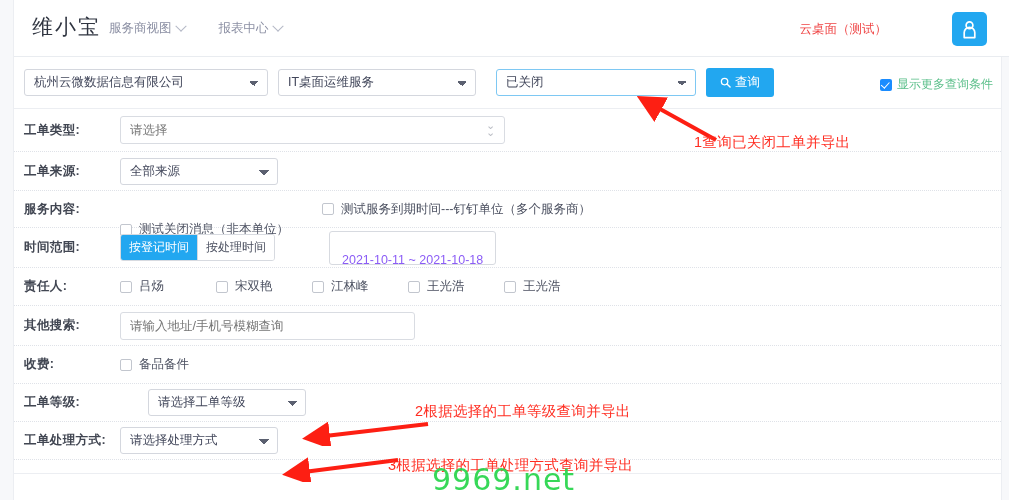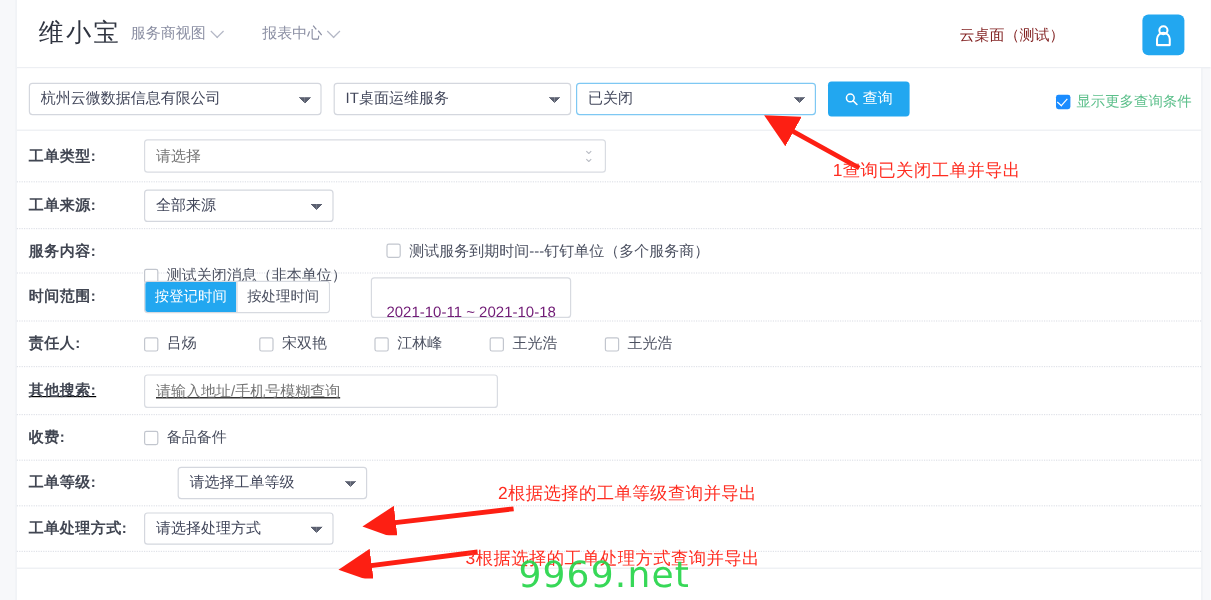--- a/index.html
+++ b/index.html
@@ -44,21 +44,21 @@
     cursor: pointer;
   }
   .caret {
     display: inline-block; width: 8px; height: 8px;
     border-right: 1.2px solid #b4b8c6;
     border-bottom: 1.2px solid #b4b8c6;
     transform: rotate(45deg) translate(-2px,-2px);
   }
   .user-label {
     position: absolute; right: 122px; top: 21px;
-    font-size: 12.5px; color: #7f1d1d; text-align: right;
+    font-size: 12.5px; color: #ef4444; text-align: right;
   }
   .avatar-btn {
     position: absolute; right: 22px; top: 12px;
     width: 35px; height: 34px; border-radius: 5px;
     background: #22a7f0;
     display: flex; align-items: center; justify-content: center;
     cursor: pointer;
   }
   .avatar-btn svg { display: block; }
 
@@ -102,21 +102,21 @@
   select.sel.hl { border-color: #7ec8f3; }
 
   .topbar {
     display: flex; align-items: center;
     padding: 11px 10px 11px 10px;
     border-bottom: 1px solid #eceef2;
     position: relative;
   }
   #sel-company { width: 244px; }
   #sel-service { width: 198px; margin-left: 10px; }
-  #sel-status  { width: 200px; margin-left: 4px; }
+  #sel-status  { width: 200px; margin-left: 20px; }
   .btn-query {
     margin-left: 10px;
     height: 29px; min-width: 68px;
     background: #22a7f0; border: none; border-radius: 3px;
     color: #fff; font-size: 12.5px;
     display: flex; align-items: center; justify-content: center; gap: 4px;
     cursor: pointer;
     font-family: "Liberation Sans", "DejaVu Sans", sans-serif;
     padding: 0 11px;
   }
@@ -176,24 +176,24 @@
     display: flex; border: 1px solid #d7dae0; border-radius: 3px;
     overflow: hidden;
   }
   .seg div {
     font-size: 12px; padding: 0 8px; height: 25px; line-height: 25px;
     background: #fff; color: #4b5060; cursor: pointer;
   }
   .seg div.on { background: #22a7f0; color: #fff; }
   .seg div + div { border-left: 1px solid #d7dae0; }
   .daterange {
-    margin-left: 34px;
+    margin-left: 54px;
     border: 1px solid #d7dae0; border-radius: 3px;
     height: 27px; line-height: 25px; padding: 16px 12px;
-    font-size: 12.5px; color: #701a75; background: #fff;
+    font-size: 12.5px; color: #8b5cf6; background: #fff;
     cursor: pointer;
   }
 
   
   .anno {
     position: absolute;
     color: #ff2d21; font-size: 14.5px;
     white-space: nowrap;
     letter-spacing: .3px;
   }
@@ -323,21 +323,21 @@
       <div class="cb-item" style="width:96px;">
         <span class="cb-box"></span>
         <span>王光浩</span>
       </div>
       <div class="cb-item">
         <span class="cb-box"></span>
         <span>王光浩</span>
       </div>
     </div>
 
-    <div class="row" style="height:40px;text-decoration:underline;">
+    <div class="row" style="height:40px;">
       <div class="lbl">其他搜索:</div>
       <input class="inp" style="width: 295px;" placeholder="请输入地址/手机号模糊查询">
     </div>
 
     <div class="row" style="height:38px;">
       <div class="lbl">收费:</div>
       <div class="cb-item">
         <span class="cb-box"></span>
         <span>备品备件</span>
       </div>

